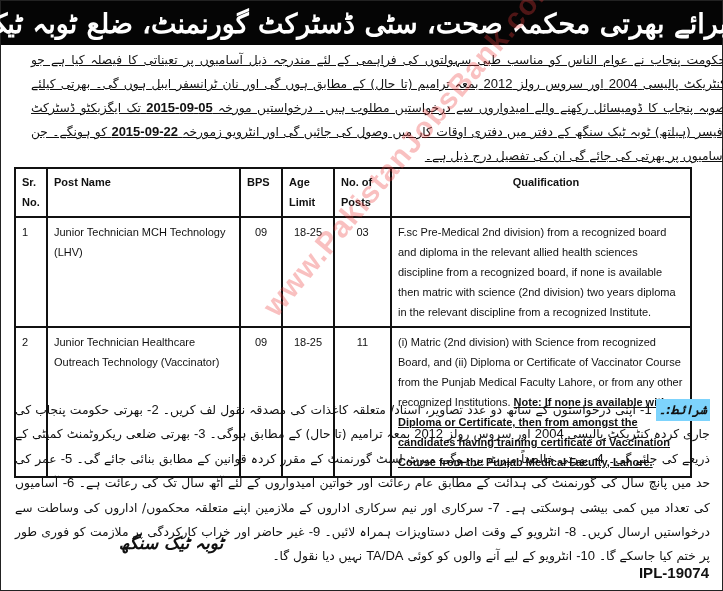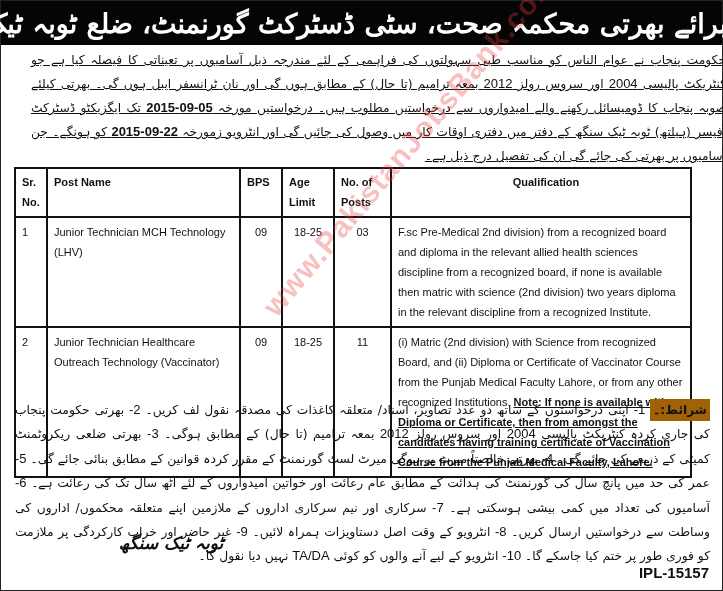--- a/index.html
+++ b/index.html
@@ -18,21 +18,21 @@
     table.posts th { font-weight:bold; text-align:left; height:38px; padding-top:3px; }
     table.posts th.q { text-align:center; vertical-align:top;padding-left:16px; }
     table.posts td.c { text-align:center;margin-left:16px; }
     .qual { font-size:11px; line-height:19.7px; }
     .qual .note { font-weight:bold;text-decoration:underline; }
     .watermark { position:absolute; left:255px; top:300px; transform:rotate(-50deg); transform-origin:left top;
       color:rgba(235,60,60,0.32); font-family:"Liberation Sans", sans-serif; font-weight:bold; font-size:30px;
       white-space:nowrap; pointer-events:none; letter-spacing:1px; }
     .conditions { position:absolute; left:14px; top:397px; width:695px; direction:rtl; text-align:justify;
       font-size:12.3px; line-height:23.4px; }
-    .conditions .label { background:#a16207; font-weight:bold; padding:4px 3px; }
+    .conditions .label { background:#7dd3fc; font-weight:bold; padding:4px 3px;font-style:italic; }
     .conditions .plain { font-family:"Liberation Sans", sans-serif; font-size:13px; }
     .signature { position:absolute; left:70px; top:527px; width:200px; text-align:center; direction:rtl;
       font-family:"DejaVu Serif", serif; font-weight:bold; font-style:italic; font-size:17px; line-height:30px; }
     .ref { position:absolute; right:13px; top:563px; font-family:"Liberation Sans", sans-serif; font-weight:bold; font-size:15px; }
   </style>
 </head>
 <body>
 
 <div class="page">
 
@@ -125,14 +125,14 @@
     <span class="plain">10-</span>
     <span>انٹرویو کے لیے آنے والوں کو کوئی</span>
     <span class="plain">TA/DA</span>
     <span>نہیں دیا نقول گا۔</span>
   </div>
 
   <div class="signature">
     <div>ٹوبہ ٹیک سنگھ</div>
   </div>
 
-  <div class="ref">IPL-15157</div>
+  <div class="ref">IPL-19074</div>
 </div>
 
 </body></html>

